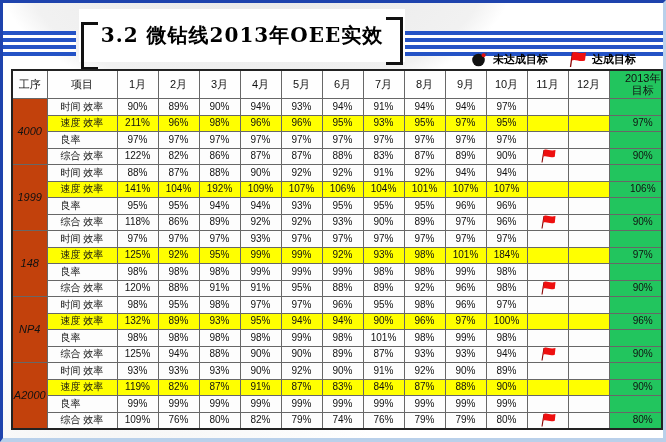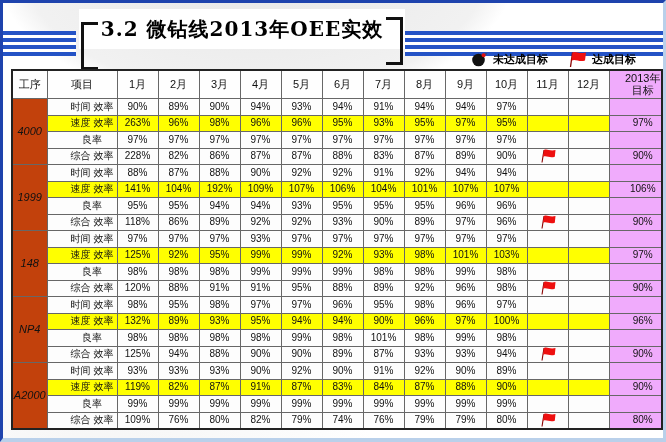--- a/index.html
+++ b/index.html
@@ -16,21 +16,21 @@
       radial-gradient(ellipse 420px 230px at 38% -8%, rgba(120,120,120,.18), rgba(120,120,120,.10) 55%, transparent 62%),
       radial-gradient(ellipse 500px 300px at 15% 115%, rgba(140,140,140,.12), transparent 60%);
   }
   .stripes{
     position:absolute;height:25px;top:28px;
     background:repeating-linear-gradient(to bottom,#2453c6 0 4px,#ffffff 4px 7px);
   }
   .stripes-left{left:0;width:73px;}
   .stripes-right{left:402px;width:264px;}
   .title-box{
-    position:absolute;left:76px;top:6px;width:326px;height:40px;background:#fff;
+    position:absolute;left:76px;top:6px;width:326px;height:53px;background:#fff;
     display:flex;align-items:center;justify-content:center;
   }
   .bracket{position:absolute;width:14px;height:42px;top:13px;}
   .bracket.bl{left:2px;border-left:3px solid #111;border-top:3px solid #111;border-bottom:3px solid #111;}
   .bracket.br{right:2px;border-right:3px solid #111;border-top:3px solid #111;border-bottom:3px solid #111;top:8px;}
   .title{
     margin:0;font-family:"DejaVu Serif","Liberation Serif",serif;
     font-size:20px;font-weight:bold;color:#000;letter-spacing:1px;white-space:nowrap;
   }
   .legend{
@@ -43,23 +43,23 @@
     position:absolute;left:8px;top:66px;width:650px;table-layout:fixed;
     border-collapse:collapse;border:2px solid #222;background:transparent;
   }
   #oee-table th,#oee-table td{
     border:1px solid #676767;padding:0;text-align:center;vertical-align:middle;
     font-size:10px;color:#111;line-height:1.05;overflow:hidden;
   }
   #oee-table thead th{height:27px;font-size:11px;font-weight:normal;background:#fefefe;}
   #oee-table tbody td{height:15.5px;background:#fdfdfd;}
   #oee-table td.process{font-size:11px;background:#c2410c;font-style:italic;}
-  #oee-table td.label{text-align:center;padding-left:20px;font-size:10px;}
+  #oee-table td.label{text-align:left;padding-left:13px;font-size:10px;}
   #oee-table td.hl{background:#ffff00;}
-  #oee-table td.target, #oee-table th.target{background:#f0abfc;padding-left:15px;}
+  #oee-table td.target, #oee-table th.target{background:#22c55e;padding-left:15px;}
   #oee-table td.flagcell svg{display:block;margin:-1px auto 0;}
 </style>
 </head>
 <body>
 
 <div class="slide">
   <div class="swoosh"></div>
   <div class="stripes stripes-left"></div>
   <div class="stripes stripes-right"></div>
 
@@ -137,21 +137,21 @@
           <td class="num">91%</td>
           <td class="num">94%</td>
           <td class="num">94%</td>
           <td class="num">97%</td>
           <td class="num"></td>
           <td class="num"></td>
           <td class="target"></td>
         </tr>
         <tr>
           <td class="label hl">速度 效率</td>
-          <td class="hl num">263%</td>
+          <td class="hl num">211%</td>
           <td class="hl num">96%</td>
           <td class="hl num">98%</td>
           <td class="hl num">96%</td>
           <td class="hl num">96%</td>
           <td class="hl num">95%</td>
           <td class="hl num">93%</td>
           <td class="hl num">95%</td>
           <td class="hl num">97%</td>
           <td class="hl num">95%</td>
           <td class="hl num"></td>
@@ -169,21 +169,21 @@
           <td class="num">97%</td>
           <td class="num">97%</td>
           <td class="num">97%</td>
           <td class="num">97%</td>
           <td class="num"></td>
           <td class="num"></td>
           <td class="target"></td>
         </tr>
         <tr>
           <td class="label">综合 效率</td>
-          <td class="num">228%</td>
+          <td class="num">122%</td>
           <td class="num">82%</td>
           <td class="num">86%</td>
           <td class="num">87%</td>
           <td class="num">87%</td>
           <td class="num">88%</td>
           <td class="num">83%</td>
           <td class="num">87%</td>
           <td class="num">89%</td>
           <td class="num">90%</td>
           <td class="num flagcell">
@@ -286,21 +286,21 @@
           <td class="label hl">速度 效率</td>
           <td class="hl num">125%</td>
           <td class="hl num">92%</td>
           <td class="hl num">95%</td>
           <td class="hl num">99%</td>
           <td class="hl num">99%</td>
           <td class="hl num">92%</td>
           <td class="hl num">93%</td>
           <td class="hl num">98%</td>
           <td class="hl num">101%</td>
-          <td class="hl num">103%</td>
+          <td class="hl num">184%</td>
           <td class="hl num"></td>
           <td class="hl num"></td>
           <td class="target">97%</td>
         </tr>
         <tr>
           <td class="label">良率</td>
           <td class="num">98%</td>
           <td class="num">98%</td>
           <td class="num">98%</td>
           <td class="num">99%</td>

